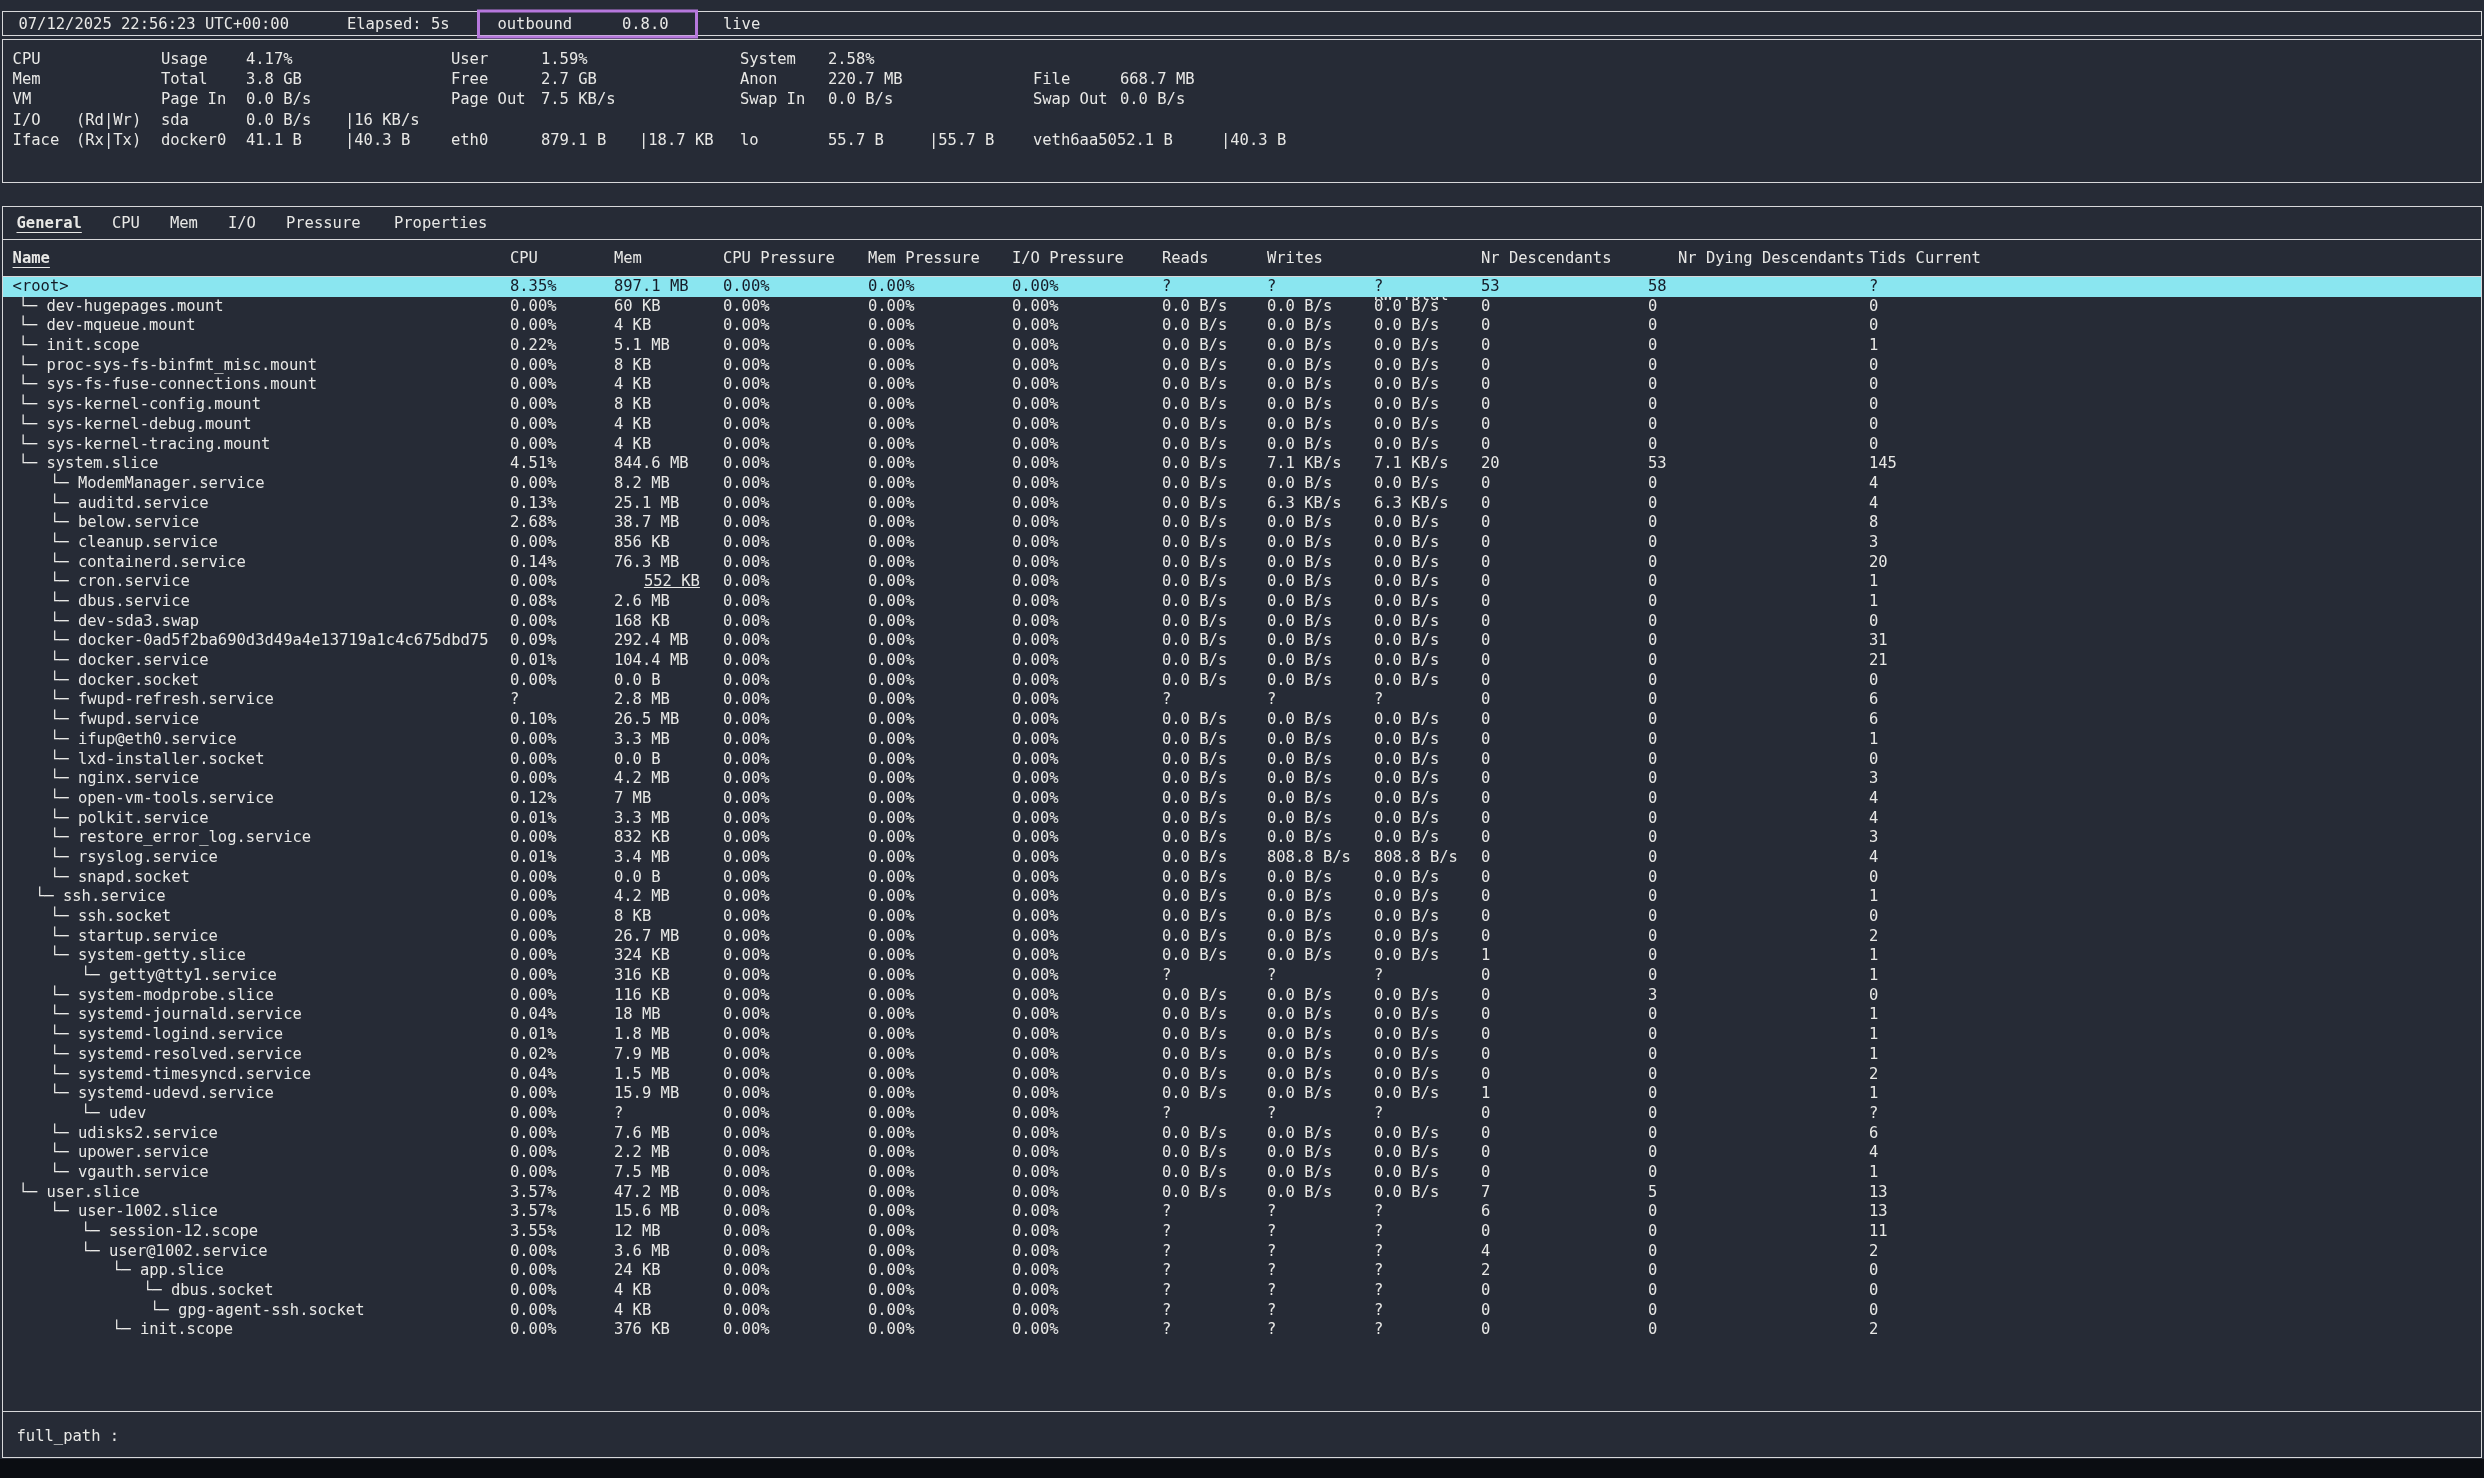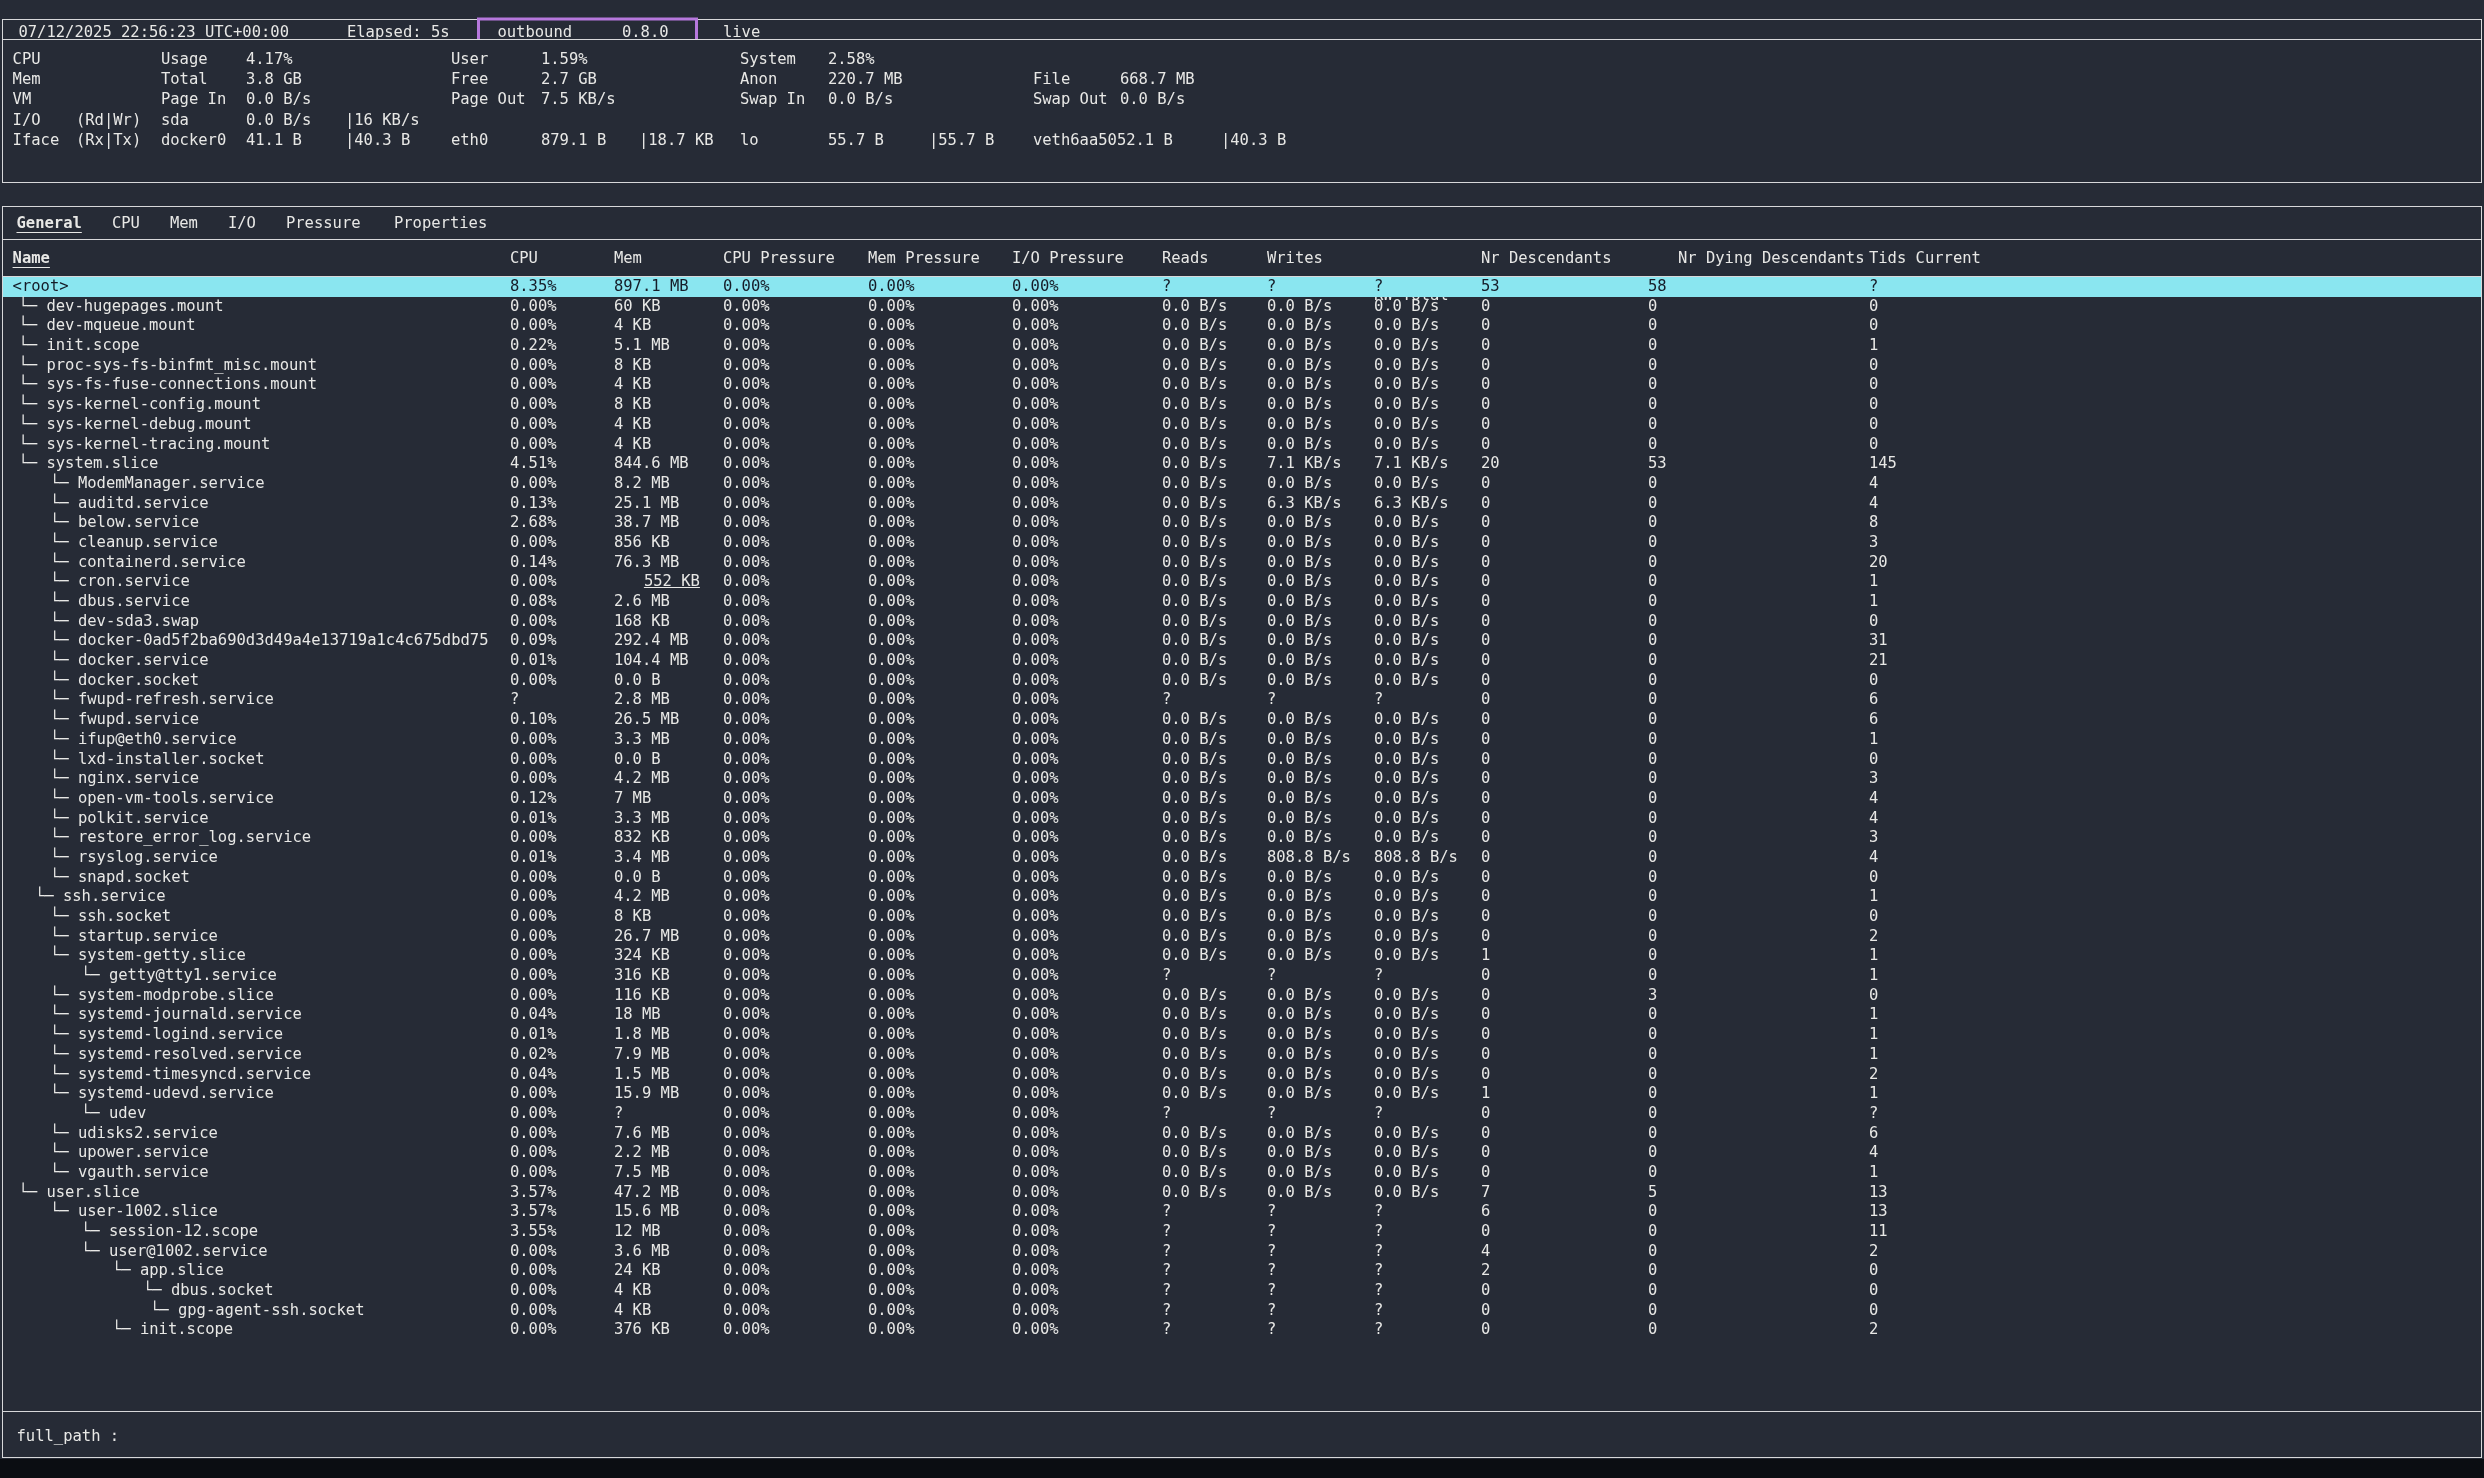--- a/index.html
+++ b/index.html
@@ -8,21 +8,21 @@
     position:relative;
     background:#262b36;
     color:#e8e8e6;
     font-family:"DejaVu Sans Mono", monospace;
     font-size:15.5px;
     overflow:hidden;
   }
   .panel { position:absolute; left:1.9px; width:2480px; border:1.9px solid #d7d8da; background:#262b36; }
 
   
-  .topbar { top:19px; height:25px; }
+  .topbar { top:11px; height:25px; }
   .topbar > span { position:absolute; top:50%; transform:translateY(-50%); white-space:pre; }
   .t-time    { left:15.5px; }
   .t-elapsed { left:344px; }
   .t-live    { left:720px; }
   .mode-box  { position:absolute; left:474px; top:50%; transform:translateY(-50%);
                width:221px; height:29px; border:3.9px solid #b678dd; }
   .mode-box span { position:absolute; top:50%; transform:translateY(-50%); white-space:pre; }
   .m-mode    { left:17.5px; }
   .m-version { left:142px; }
 

